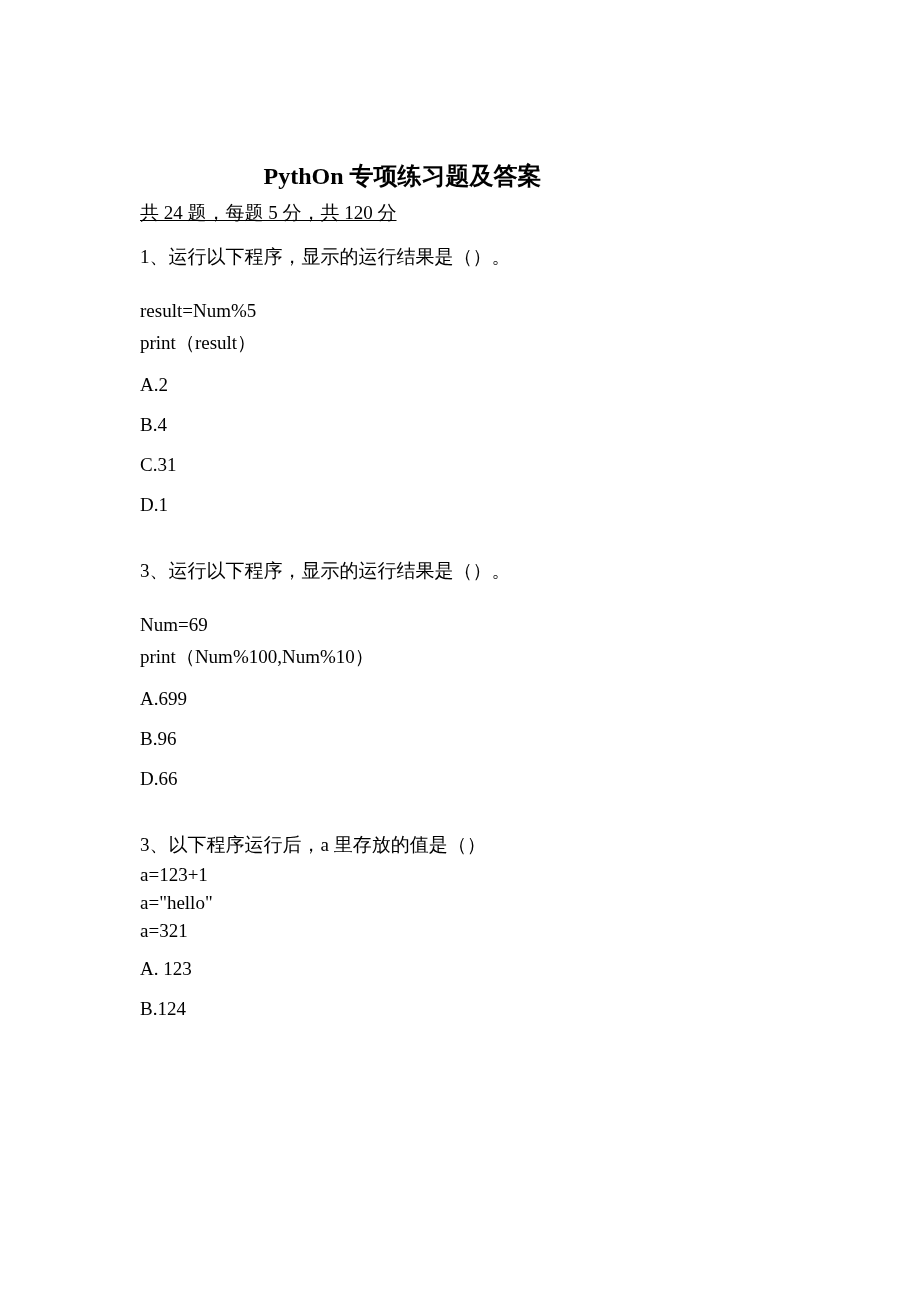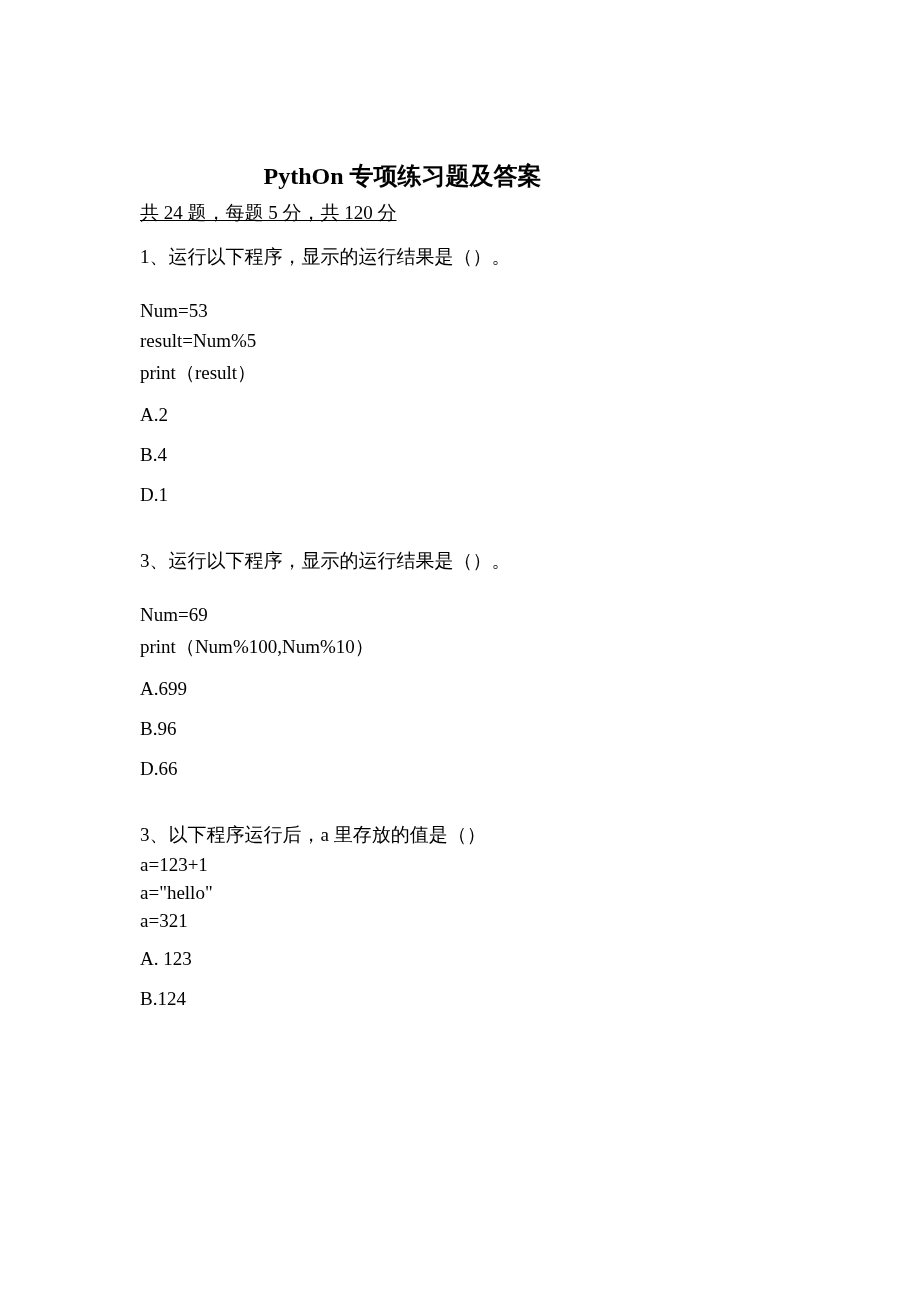--- a/index.html
+++ b/index.html
@@ -50,26 +50,26 @@
 </style>
 </head>
 <body>
 
 <div class="page">
 
   <div class="title">PythOn 专项练习题及答案</div>
   <div class="meta">共 24 题，每题 5 分，共 120 分</div>
 
   <div class="question-stem">1、运行以下程序，显示的运行结果是（）。</div>
-  <div class="code-line">Num=53</div>
   <div class="code-line">result=Num%5</div>
   <div class="code-line">print（result）</div>
   <div class="small-gap"></div>
   <div class="option">A.2</div>
   <div class="option">B.4</div>
+  <div class="option">C.31</div>
   <div class="option">D.1</div>
 
   <div class="block-gap"></div>
 
   <div class="question-stem">3、运行以下程序，显示的运行结果是（）。</div>
   <div class="code-line">Num=69</div>
   <div class="code-line">print（Num%100,Num%10）</div>
   <div class="small-gap"></div>
   <div class="option">A.699</div>
   <div class="option">B.96</div>

